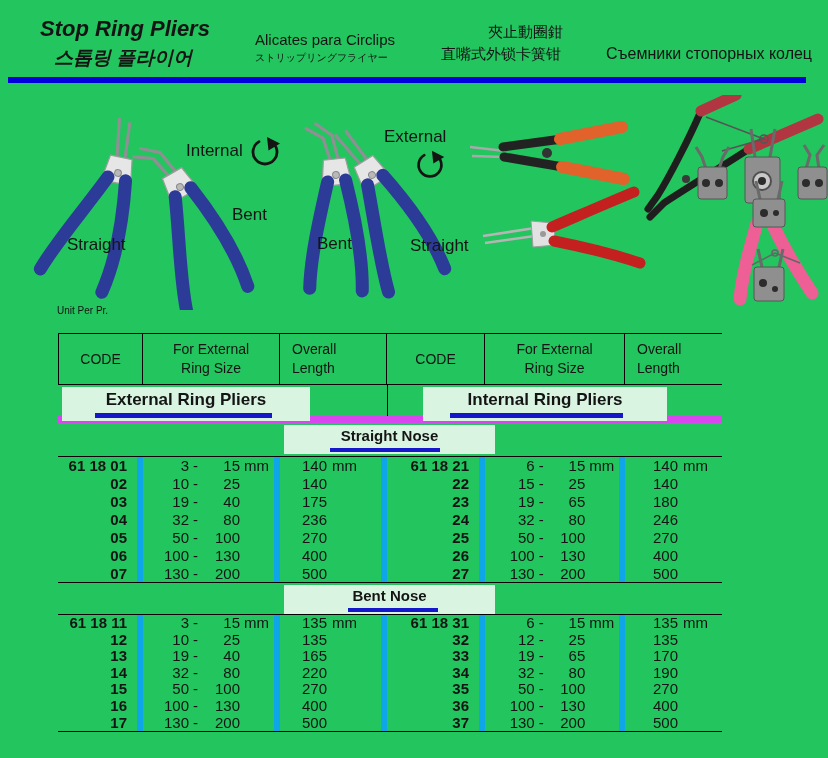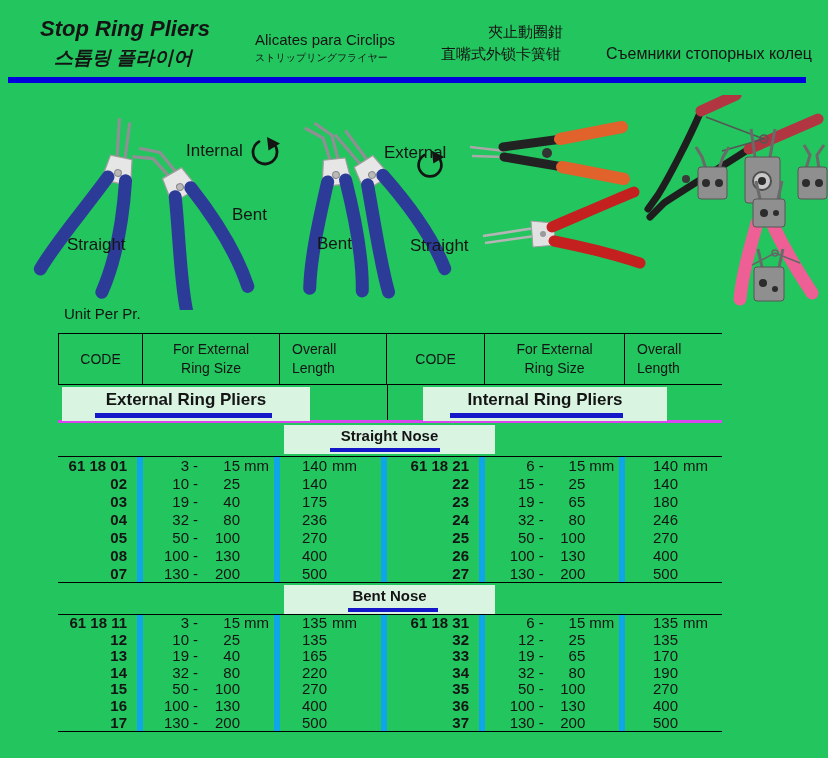--- a/index.html
+++ b/index.html
@@ -11,37 +11,37 @@
   .title-es{position:absolute;left:255px;top:31px;font-size:15px;}
   .title-ja{position:absolute;left:255px;top:51px;font-size:10px;}
   .title-zh1{position:absolute;left:488px;top:23px;font-size:15px;}
   .title-zh2{position:absolute;left:441px;top:45px;font-size:15px;}
   .title-ru{position:absolute;left:606px;top:45px;font-size:16px;}
   .blue-rule{position:absolute;left:8px;top:77px;width:798px;height:6px;background:#0000dd;}
   
   .fig{position:absolute;left:0;top:95px;}
   .lab{position:absolute;font-size:17px;color:#151515;white-space:nowrap;}
   .lab-internal{left:186px;top:141px;}
-  .lab-external{left:384px;top:127px;margin-top:16px;}
+  .lab-external{left:384px;top:127px;}
   .lab-straight-l{left:67px;top:235px;}
   .lab-bent-l{left:232px;top:205px;}
   .lab-bent-m{left:317px;top:234px;}
   .lab-straight-m{left:410px;top:236px;}
   
-  .unit-label{position:absolute;left:64px;top:305px;font-size:15px;}
+  .unit-label{position:absolute;left:57px;top:305px;font-size:10px;}
   .ptable{position:absolute;left:58px;top:333px;width:664px;}
   .ptable *{box-sizing:border-box;}
   .hrow{display:flex;height:52px;border-top:1px solid #000;border-bottom:1px solid #000;}
   .hcell{border-right:1px solid #000;display:flex;flex-direction:column;justify-content:center;
          font-size:14px;line-height:19px;text-align:center;}
   .hcell.first{border-left:1px solid #000;}
   .hcell.left-align{text-align:left;padding-left:12px;}
   .w85{width:85px}.w137{width:137px}.w107{width:107px}.w98{width:98px}.w140{width:140px}
   .w97{width:97px;border-right:none;}
-  .srow{position:relative;height:38px;border-bottom:3px solid #d946ef;}
+  .srow{position:relative;height:38px;border-bottom:7px solid #d946ef;}
   .center-div{position:absolute;left:329px;top:0;width:1px;height:100%;background:#000;}
   .gbox{position:absolute;background:#d9f5e2;}
   .gbox .gtext{position:absolute;top:3px;left:0;width:100%;text-align:center;font-weight:700;}
   .gbox .ul{position:absolute;background:#1418c8;}
   .sec-ext{left:4px;top:2px;width:248px;height:34px;}
   .sec-int{left:365px;top:2px;width:244px;height:34px;}
   .sec-ext .gtext,.sec-int .gtext{font-size:17px;}
   .sec-ext .ul{left:33px;bottom:3px;width:177px;height:5px;}
   .sec-int .ul{left:27px;bottom:3px;width:173px;height:5px;}
   .brow{position:relative;height:34px;border-bottom:1px solid #000;}
@@ -256,21 +256,21 @@
     </div>
 
     <div class="drow">
       <div class="half half-l">
         <div class="tcol col-code w85">
             <div class="trow code-cell">61 18 01</div>
             <div class="trow code-cell">02</div>
             <div class="trow code-cell">03</div>
             <div class="trow code-cell">04</div>
             <div class="trow code-cell">05</div>
-            <div class="trow code-cell">08</div>
+            <div class="trow code-cell">06</div>
             <div class="trow code-cell">07</div>
           </div>
         <div class="tcol col-ring w137">
             <div class="trow ring-cell">
               <span class="rmin">3</span>
               <span class="rdash">-</span>
               <span class="rmax">15</span>
               <span class="runit">mm</span>
             </div>
             <div class="trow ring-cell">

